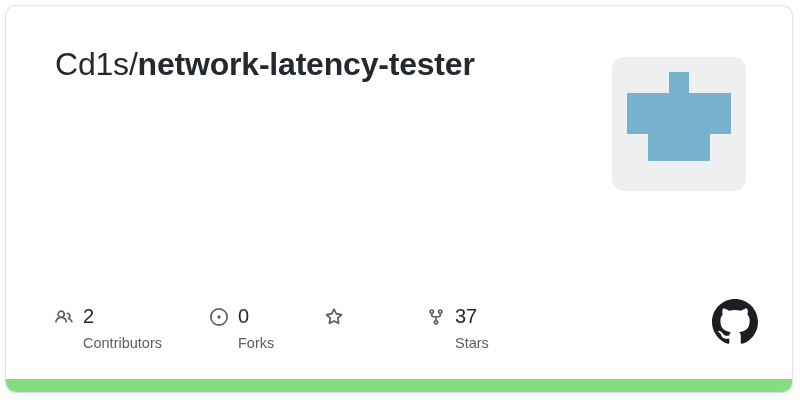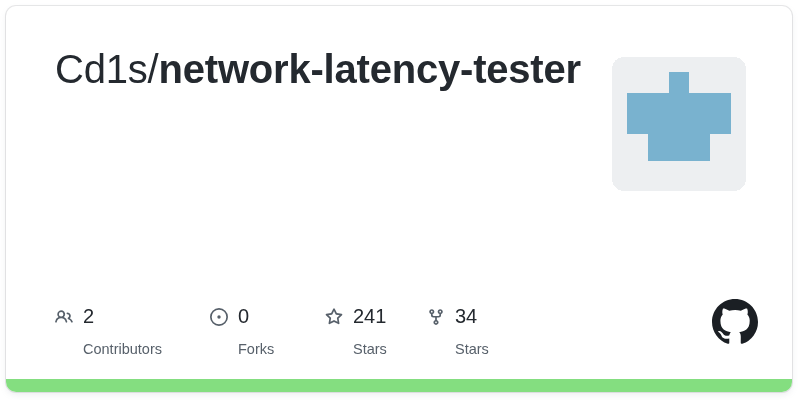--- a/index.html
+++ b/index.html
@@ -18,21 +18,21 @@
     background: #ffffff;
     border-radius: 10px;
     box-shadow: 0 0 0 1px rgba(27,31,36,0.10), 0 3px 6px rgba(140,149,159,0.15);
     overflow: hidden;
   }
   .title {
     position: absolute;
     left: 49px; top: 38px;
     width: 545px;
     margin: 0;
-    font-size: 40px;
+    font-size: 32px;
     line-height: 1.25;
     font-weight: 400;
     color: #24292f;
     letter-spacing: -0.2px;
     word-break: break-word;
   }
   .title .owner { font-weight: 400; }
   .title .name  { font-weight: 700; }
   .avatar {
     position: absolute;
@@ -48,21 +48,21 @@
     align-items: flex-start;
   }
   .stat .icon { margin-top: 3px; color: #57606a; flex: none; }
   .stat .num {
     font-size: 20px;
     line-height: 22px;
     color: #24292f;
     font-weight: 400;
   }
   .stat .lbl {
-    margin-top: 14px;
+    margin-top: 8px;
     font-size: 14.5px;
     line-height: 16px;
     color: #57606a;
     text-align: center;
   }
   .stat-contributors { left: 49px; }
   .stat-issues       { left: 204px; }
   .stat-stars        { left: 319px; }
   .stat-forks        { left: 421px; }
   .octocat {
@@ -117,32 +117,28 @@
       <div>
         <div class="num">0</div>
         <div class="lbl">Forks</div>
       </div>
     </div>
 
     <div class="stat stat-stars">
       <svg class="icon" width="18" height="18" viewBox="0 0 16 16" fill="currentColor" aria-hidden="true">
         <path d="M8 .25a.75.75 0 0 1 .673.418l1.882 3.815 4.21.612a.75.75 0 0 1 .416 1.279l-3.046 2.97.719 4.192a.751.751 0 0 1-1.088.791L8 12.347l-3.766 1.98a.75.75 0 0 1-1.088-.79l.72-4.194L.818 6.374a.75.75 0 0 1 .416-1.28l4.21-.611L7.327.668A.75.75 0 0 1 8 .25Zm0 2.445L6.615 5.5a.75.75 0 0 1-.564.41l-3.097.45 2.24 2.184a.75.75 0 0 1 .216.664l-.528 3.084 2.769-1.456a.75.75 0 0 1 .698 0l2.77 1.456-.53-3.084a.75.75 0 0 1 .216-.664l2.24-2.183-3.096-.45a.75.75 0 0 1-.564-.41L8 2.694Z"></path>
       </svg>
-      <div>
-        <div class="num">241</div>
-        <div class="lbl">Stars</div>
-      </div>
     </div>
 
     <div class="stat stat-forks">
       <svg class="icon" width="18" height="18" viewBox="0 0 16 16" fill="currentColor" aria-hidden="true">
         <path d="M5 5.372v.878c0 .414.336.75.75.75h4.5a.75.75 0 0 0 .75-.75v-.878a2.25 2.25 0 1 1 1.5 0v.878a2.25 2.25 0 0 1-2.25 2.25h-1.5v2.128a2.251 2.251 0 1 1-1.5 0V8.5h-1.5A2.25 2.25 0 0 1 3.5 6.25v-.878a2.25 2.25 0 1 1 1.5 0ZM5 3.25a.75.75 0 1 0-1.5 0 .75.75 0 0 0 1.5 0Zm6.75.75a.75.75 0 1 0 0-1.5.75.75 0 0 0 0 1.5Zm-3 8.75a.75.75 0 1 0-1.5 0 .75.75 0 0 0 1.5 0Z"></path>
       </svg>
       <div>
-        <div class="num">34</div>
+        <div class="num">37</div>
         <div class="lbl">Stars</div>
       </div>
     </div>
 
   </div>
 
   <svg class="octocat" viewBox="0 0 24 24" fill="currentColor" aria-hidden="true">
     <path d="M12 0C5.37 0 0 5.37 0 12c0 5.31 3.435 9.795 8.205 11.385.6.105.825-.255.825-.57 0-.285-.015-1.23-.015-2.235-3.015.555-3.795-.735-4.035-1.41-.135-.345-.72-1.41-1.23-1.695-.42-.225-1.02-.78-.015-.795.945-.015 1.62.87 1.845 1.23 1.08 1.815 2.805 1.305 3.495.99.105-.78.42-1.305.765-1.605-2.67-.3-5.46-1.335-5.46-5.925 0-1.305.465-2.385 1.23-3.225-.12-.3-.54-1.53.12-3.18 0 0 1.005-.315 3.3 1.23.96-.27 1.98-.405 3-.405s2.04.135 3 .405c2.295-1.56 3.3-1.23 3.3-1.23.66 1.65.24 2.88.12 3.18.765.84 1.23 1.905 1.23 3.225 0 4.605-2.805 5.625-5.475 5.925.435.375.81 1.095.81 2.22 0 1.605-.015 2.895-.015 3.3 0 .315.225.69.825.57A12.02 12.02 0 0 0 24 12c0-6.63-5.37-12-12-12z"></path>
   </svg>
 

